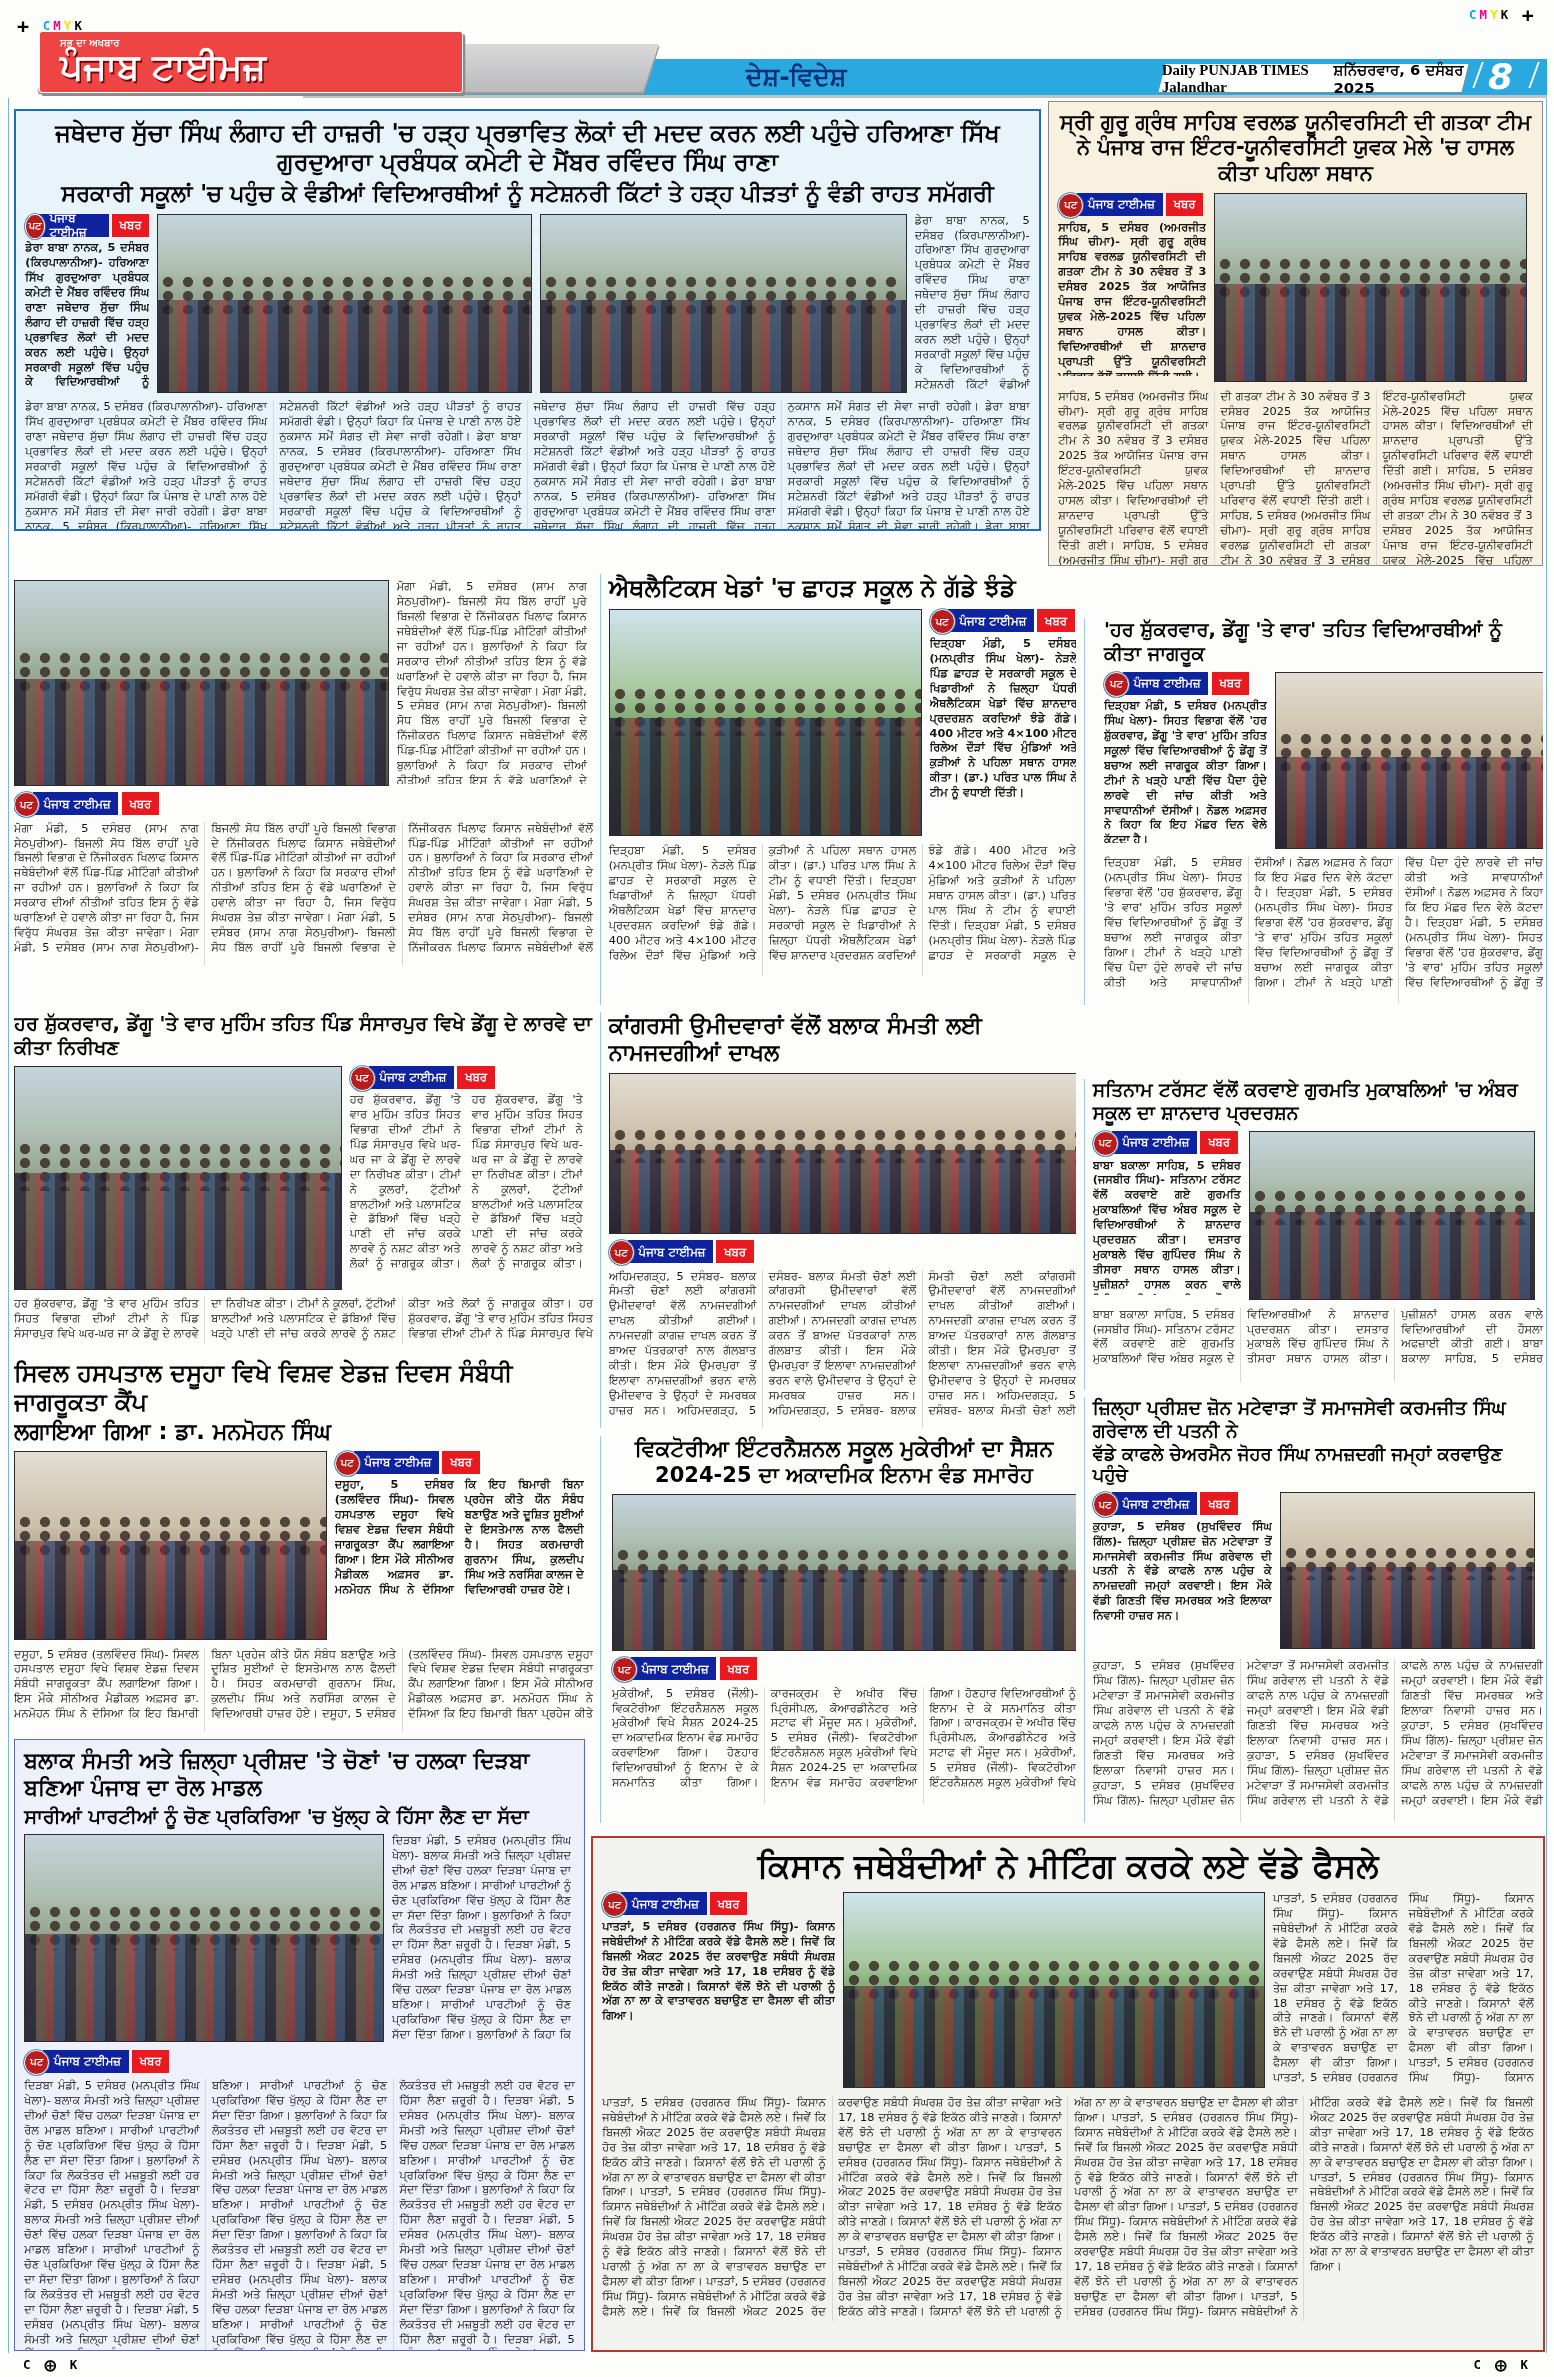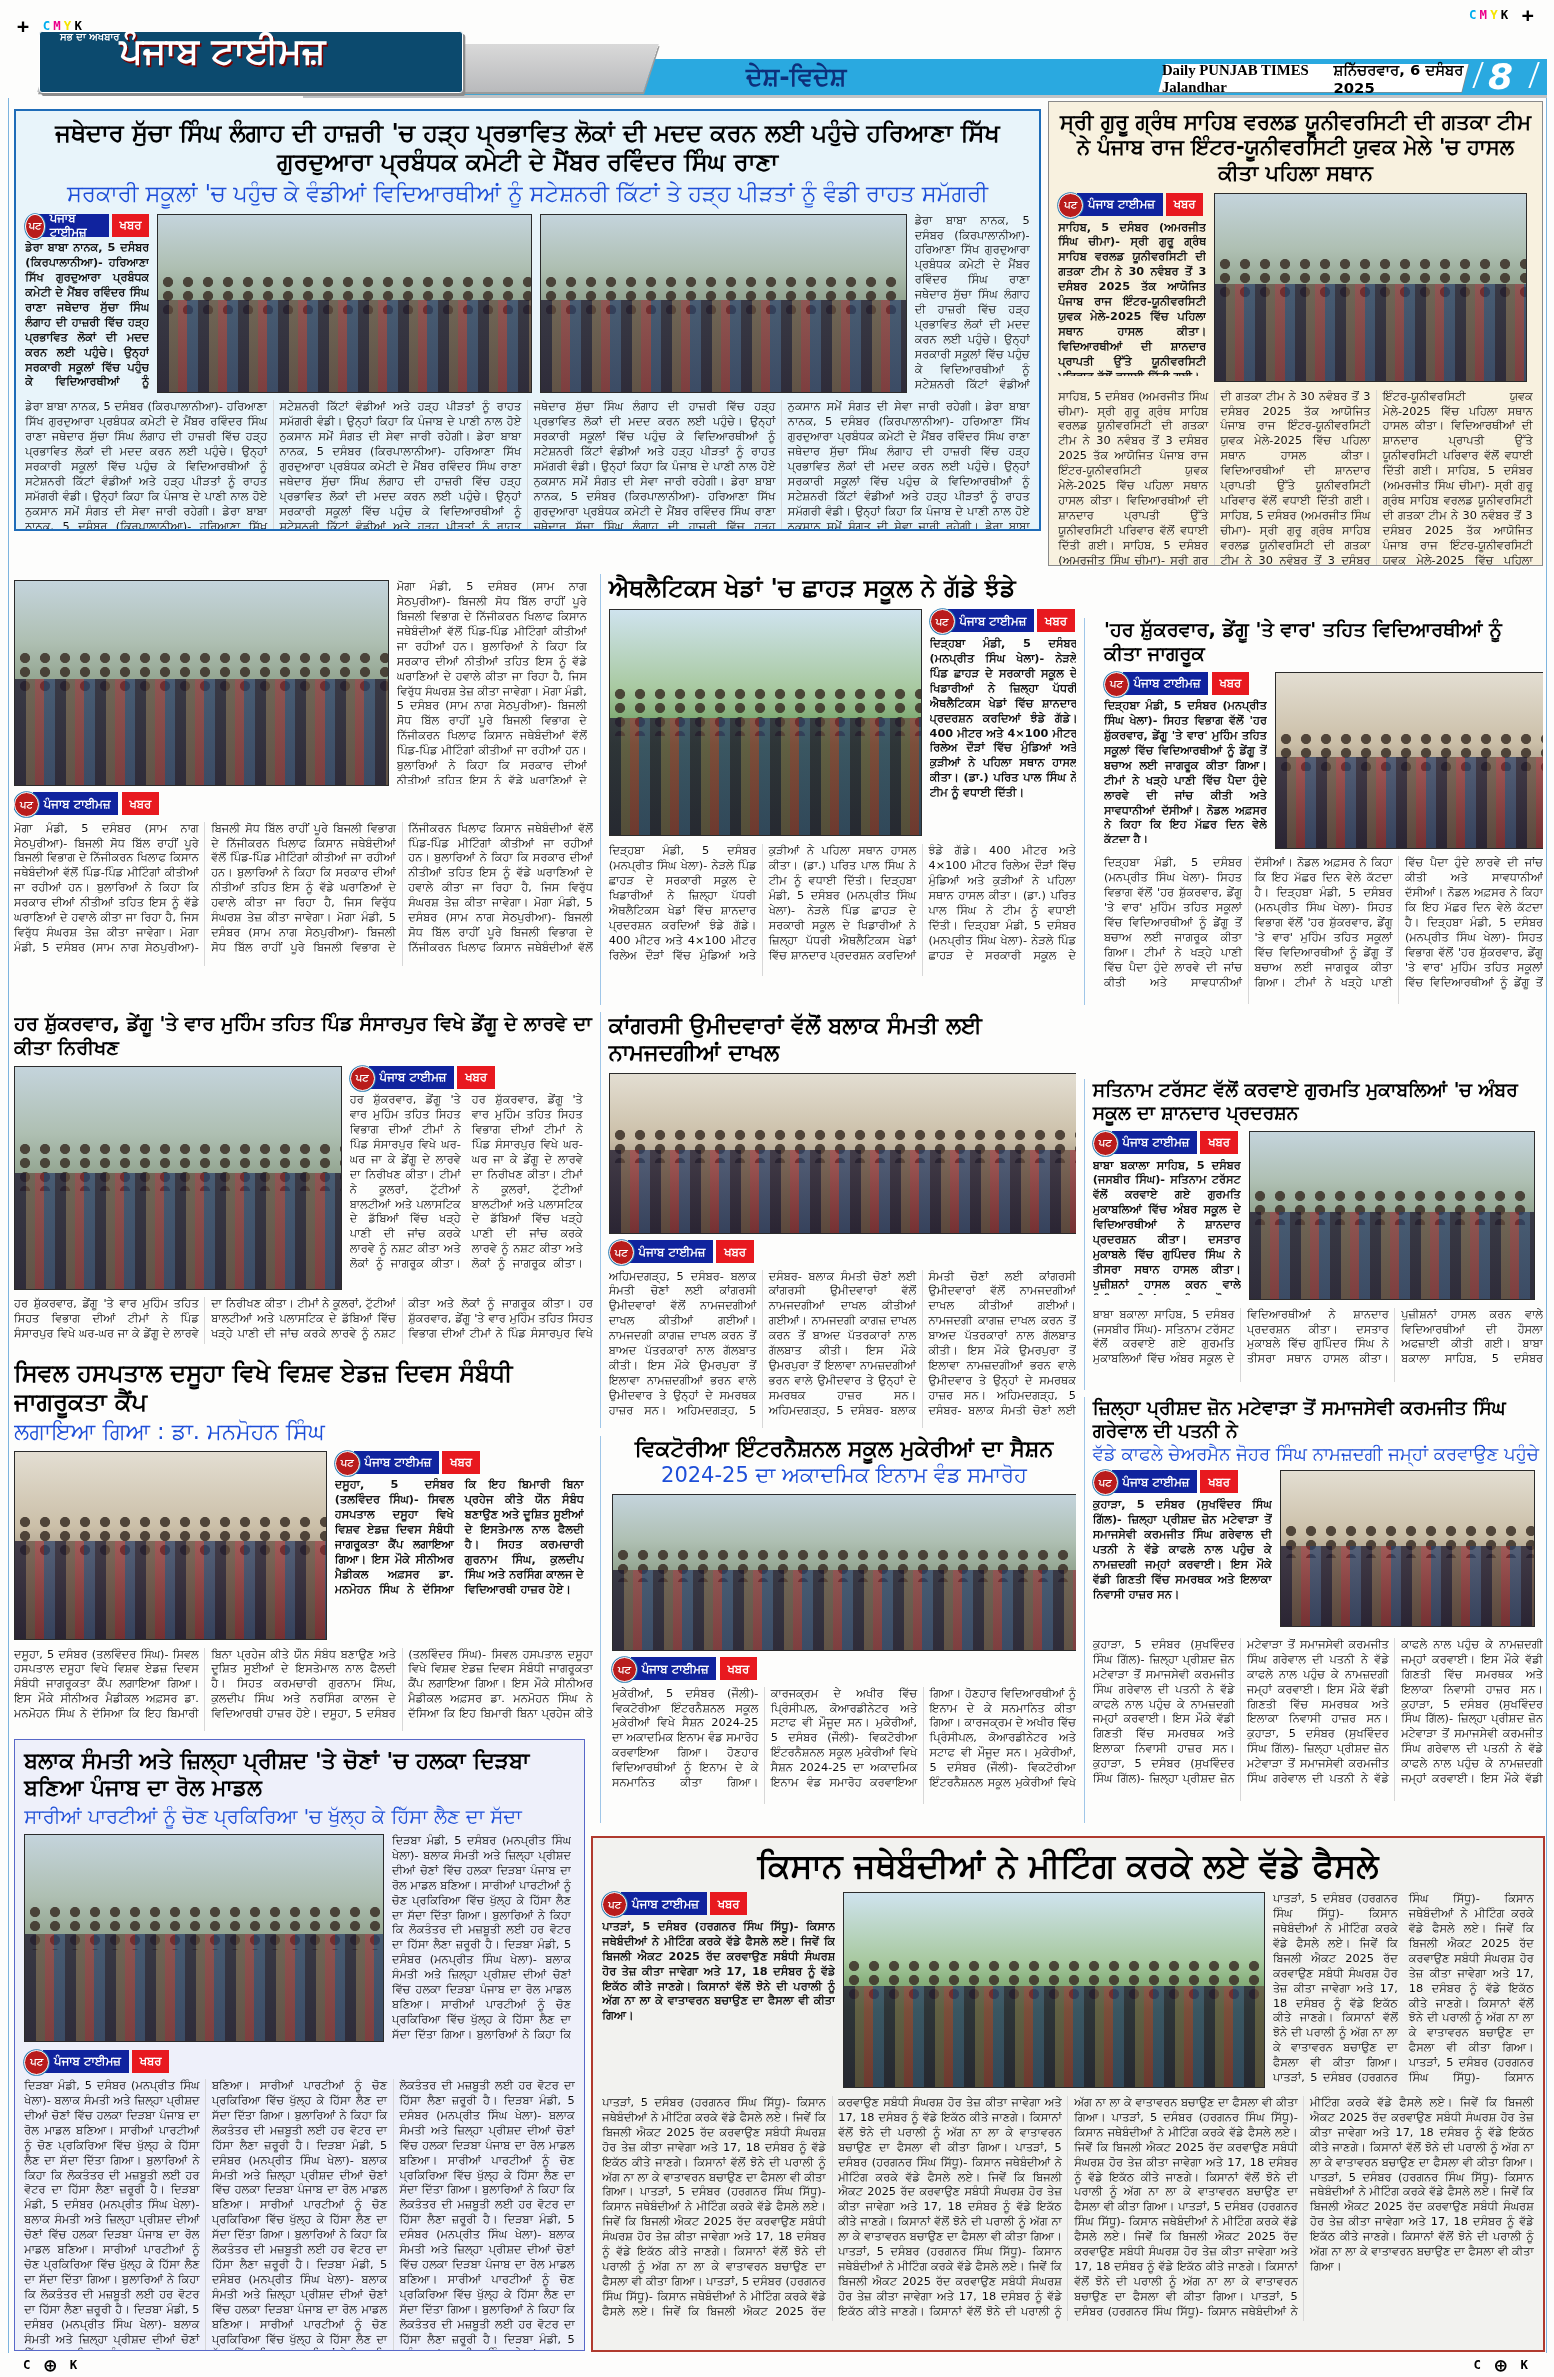--- a/index.html
+++ b/index.html
@@ -7,39 +7,39 @@
         font-family:"DejaVu Sans","Liberation Sans",sans-serif;color:#111;}
   
   .mark{position:absolute;font:bold 12.4px "DejaVu Sans Mono",monospace;letter-spacing:3.1px;}
   .mark .c{color:#00aeef}.mark .m{color:#ec008c}.mark .y{color:#f5e400}.mark .k{color:#000}
   .regplus{font-size:20px;color:#000;font-weight:bold;vertical-align:middle;}
   
   .hdr-blue{position:absolute;left:303px;top:59px;width:1244px;height:36px;background:#2aa9e0;}
   .hdr-blue-edge{position:absolute;left:303px;top:95px;width:1244px;height:3.1px;background:#bfc3c6;}
   .ribbon{position:absolute;left:45px;top:44px;width:606px;height:48px;background:linear-gradient(180deg,#d9d9d9,#b9babc);
           transform:skewX(-18deg);box-shadow:1.6px 2.3px 0 #9a9a9a;}
-  .masthead{position:absolute;left:39px;top:31px;width:424px;height:62px;background:#0c4a6e;
+  .masthead{position:absolute;left:39px;top:31px;width:424px;height:62px;background:#ef4444;
             border:1.6px solid #fff;border-radius:3.1px;box-shadow:2.3px 3.1px 0 #8c8c8c;
-            display:flex;flex-direction:row;padding-left:20px;box-sizing:border-box;}
+            display:flex;flex-direction:column;justify-content:center;padding-left:20px;box-sizing:border-box;}
   .masthead .tag{color:#fff;font-size:10px;font-weight:bold;line-height:1;}
   .masthead .ttl{color:#fff;font-size:36px;font-weight:bold;line-height:1.05;text-shadow:1.6px 1.6px 0 #7a0000;}
   .section-label{position:absolute;left:746px;top:62px;font-size:25px;font-weight:bold;color:#0d2f7a;}
   .datebox{position:absolute;left:1162px;top:64px;width:303px;height:28px;background:#fff;transform:skewX(-14deg);
            box-shadow:0.8px 0.8px 0 #888;display:flex;align-items:center;justify-content:center;gap:11px;}
   .datebox .inner{transform:skewX(14deg);display:flex;gap:11px;align-items:center;}
   .datebox .ed{font-family:"Liberation Serif","DejaVu Serif",serif;font-weight:bold;font-size:14.8px;color:#000;}
   .datebox .dt{font-weight:bold;font-size:14.8px;color:#000;}
   .pageno{position:absolute;left:1488px;top:56px;font-size:36px;font-weight:bold;color:#fff;font-style:italic;}
   .pg-slash{position:absolute;top:62px;width:2.3px;height:26.4px;background:#fff;transform:skewX(-20deg);}
   
   .frame{position:absolute;left:7.8px;top:98px;width:1537px;height:2255px;border-left:1.6px solid #7db4de;border-right:1.6px solid #7db4de;pointer-events:none;}
   
   .art{position:absolute;box-sizing:border-box;overflow:hidden;}
   .hl{font-weight:bold;color:#000;text-align:center;line-height:1.22;}
-  .sub{font-weight:normal;color:#1d4ed8;text-align:center;line-height:1.2;}
+  .sub{font-weight:bold;color:#000000;text-align:center;line-height:1.2;}
   .mediarow{display:flex;gap:7.8px;margin-top:6.2px;align-items:flex-start;}
   .scol{font-size:11.3px;line-height:1.32;text-align:justify;overflow:hidden;}
   .bcols{font-size:11.3px;line-height:1.32;text-align:justify;overflow:hidden;margin-top:7.8px;
          column-gap:12.4px;column-rule:0.8px solid #d7d7d7;}
   .c2{column-count:2}.c3{column-count:3}.c4{column-count:4}
   .dlead{font-weight:bold;}
   
   .badge{display:inline-flex;align-items:stretch;height:23px;margin-bottom:4.7px;flex:none;}
   .blogo{width:23px;height:23px;border-radius:50%;background:#b91c1c;color:#fff;display:flex;align-items:center;justify-content:center;
          font-size:10px;font-weight:bold;border:1.6px solid #fff;box-shadow:0 0 0 0.8px #2a7fb5;z-index:1;}

